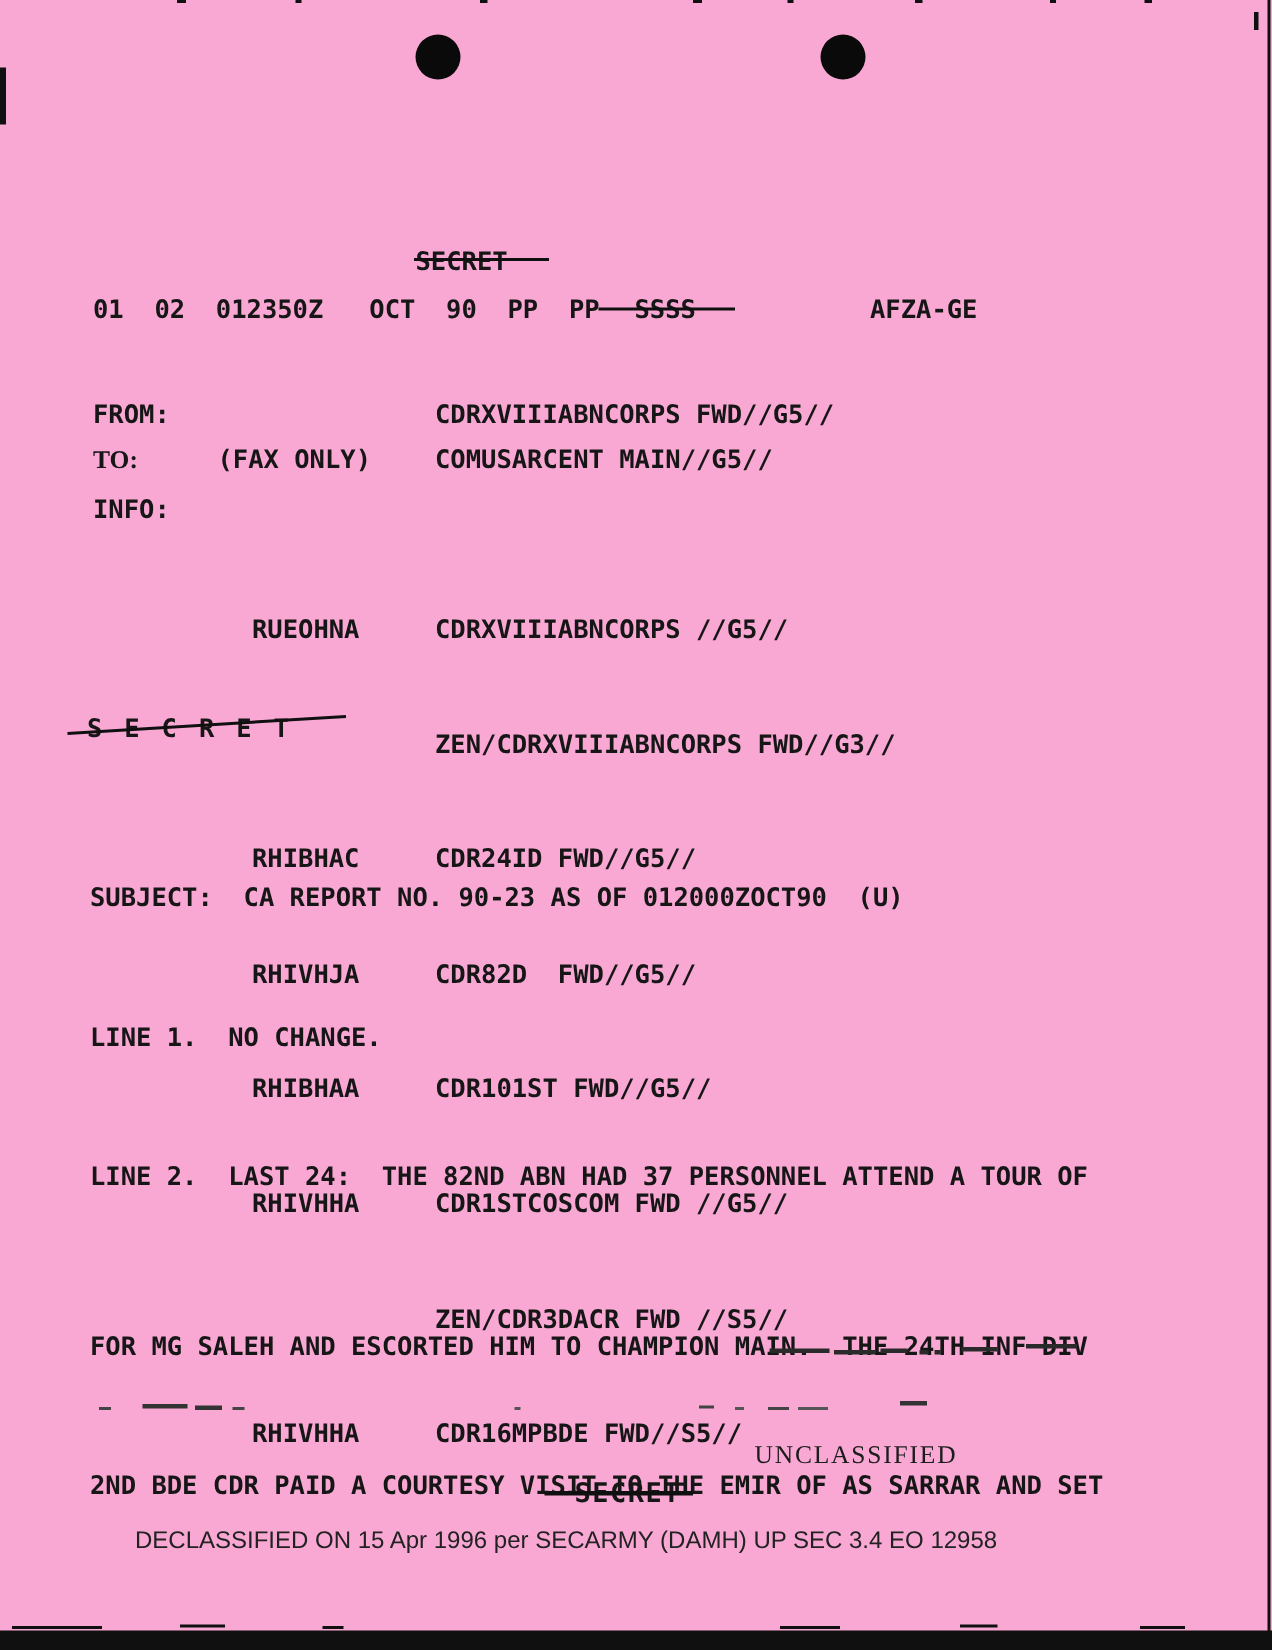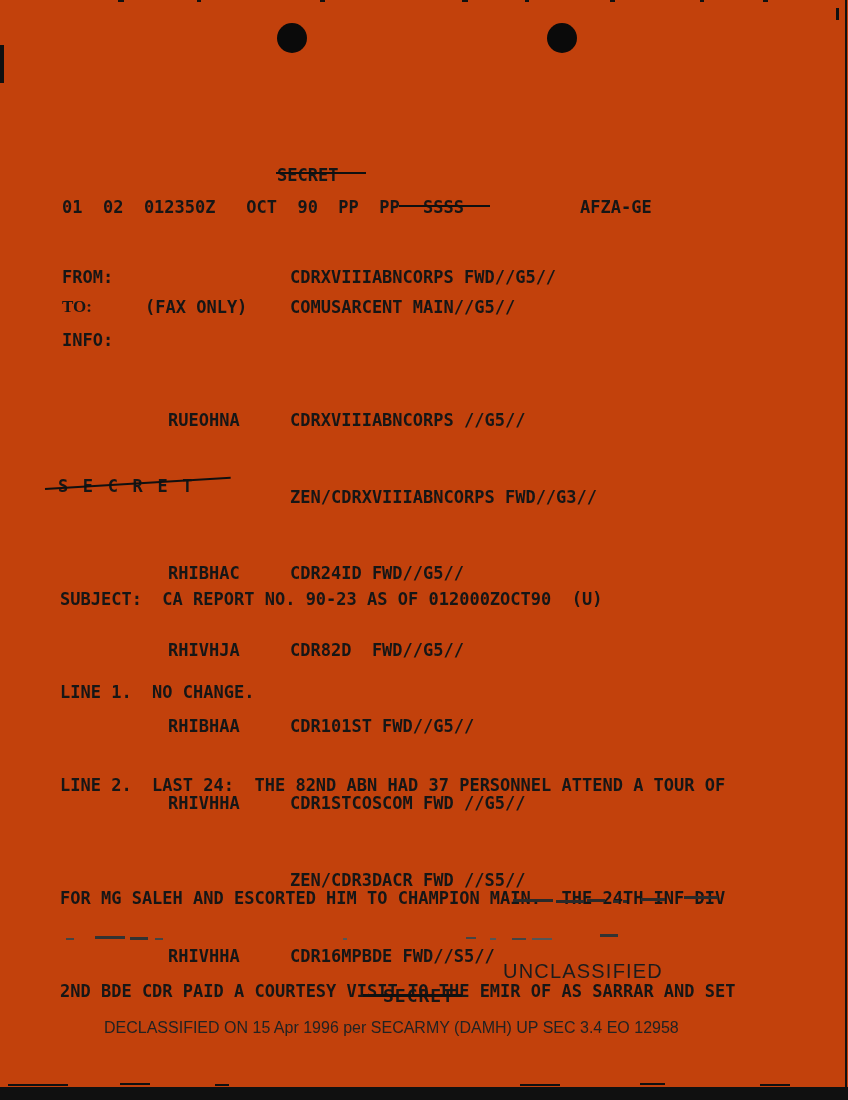--- a/index.html
+++ b/index.html
@@ -1,30 +1,30 @@
 <!DOCTYPE html>
 <html><head>
 <meta charset="utf-8">
 <style>
   html,body{margin:0;padding:0;background:#ffffff;}
   .page{
-    position:relative;width:848px;height:1100px;background:#c2410c;
+    position:relative;width:848px;height:1100px;background:#f9a8d4;
     font-family:"DejaVu Sans Mono", monospace;color:#161616;overflow:hidden;
   }
   .mono{font-family:"DejaVu Sans Mono", monospace;font-weight:700;font-size:17px;line-height:20px;white-space:pre;color:#161616;}
   .abs{position:absolute;}
   .strike{position:absolute;background:#101010;height:2px;}
   .hole{position:absolute;width:30px;height:30px;border-radius:50%;background:#0a0a0a;}
   .info-row{position:relative;height:16.6px;}
   .info-row .code{position:absolute;left:106px;top:0;}
   .info-row .val{position:absolute;left:228px;top:0;text-align:right;}
   .body-line{height:33.1px;}
   .smudge{position:absolute;background:#2a2a2a;}
   .speck{position:absolute;background:#101010;}
-  .serif-stamp{font-family:Liberation Sans, sans-serif;font-size:20px;letter-spacing:1.2px;color:#1c1c1c;}
+  .serif-stamp{font-family:Liberation Serif, serif;font-size:17px;letter-spacing:1.2px;color:#1c1c1c;}
   .sans-stamp{font-family:"Liberation Sans", sans-serif;font-size:16px;color:#222;}
   .secret-big{font-size:18px;letter-spacing:1px;}
   .spaced-secret{letter-spacing:2.2px;}
 </style>
 </head>
 <body>
 
 <div class="page">
 
   <div class="speck" style="left:118px;top:0;width:6px;height:2px;"></div>
@@ -152,21 +152,21 @@
   <div class="smudge" style="left:490px;top:938px;width:6px;height:2px;background:#555;"></div>
   <div class="smudge" style="left:512px;top:938px;width:14px;height:2px;background:#444;"></div>
   <div class="smudge" style="left:532px;top:938px;width:20px;height:2px;background:#555;"></div>
   <div class="smudge" style="left:600px;top:934px;width:18px;height:3px;background:#333;"></div>
 
   <div class="abs serif-stamp" style="left:503px;top:960px;">UNCLASSIFIED</div>
 
   <div class="abs mono secret-big" style="left:383px;top:986px;">SECRET</div>
   <div class="strike" style="left:363px;top:994px;width:99px;height:3px;"></div>
 
-  <div class="abs sans-stamp" style="left:104px;top:1019px;">DECLASSIFIED ON 15 Apr 1996 per SECARMY (DAMH) UP SEC 3.4 EO 12958</div>
+  <div class="abs sans-stamp" style="left:90px;top:1019px;">DECLASSIFIED ON 15 Apr 1996 per SECARMY (DAMH) UP SEC 3.4 EO 12958</div>
 
   <div class="speck" style="left:8px;top:1084px;width:60px;height:2px;"></div>
   <div class="speck" style="left:120px;top:1083px;width:30px;height:2px;"></div>
   <div class="speck" style="left:215px;top:1084px;width:14px;height:2px;"></div>
   <div class="speck" style="left:520px;top:1084px;width:40px;height:2px;"></div>
   <div class="speck" style="left:640px;top:1083px;width:25px;height:2px;"></div>
   <div class="speck" style="left:760px;top:1084px;width:30px;height:2px;"></div>
   <div class="speck" style="left:0;top:1087px;width:848px;height:13px;"></div>
 
 </div>

